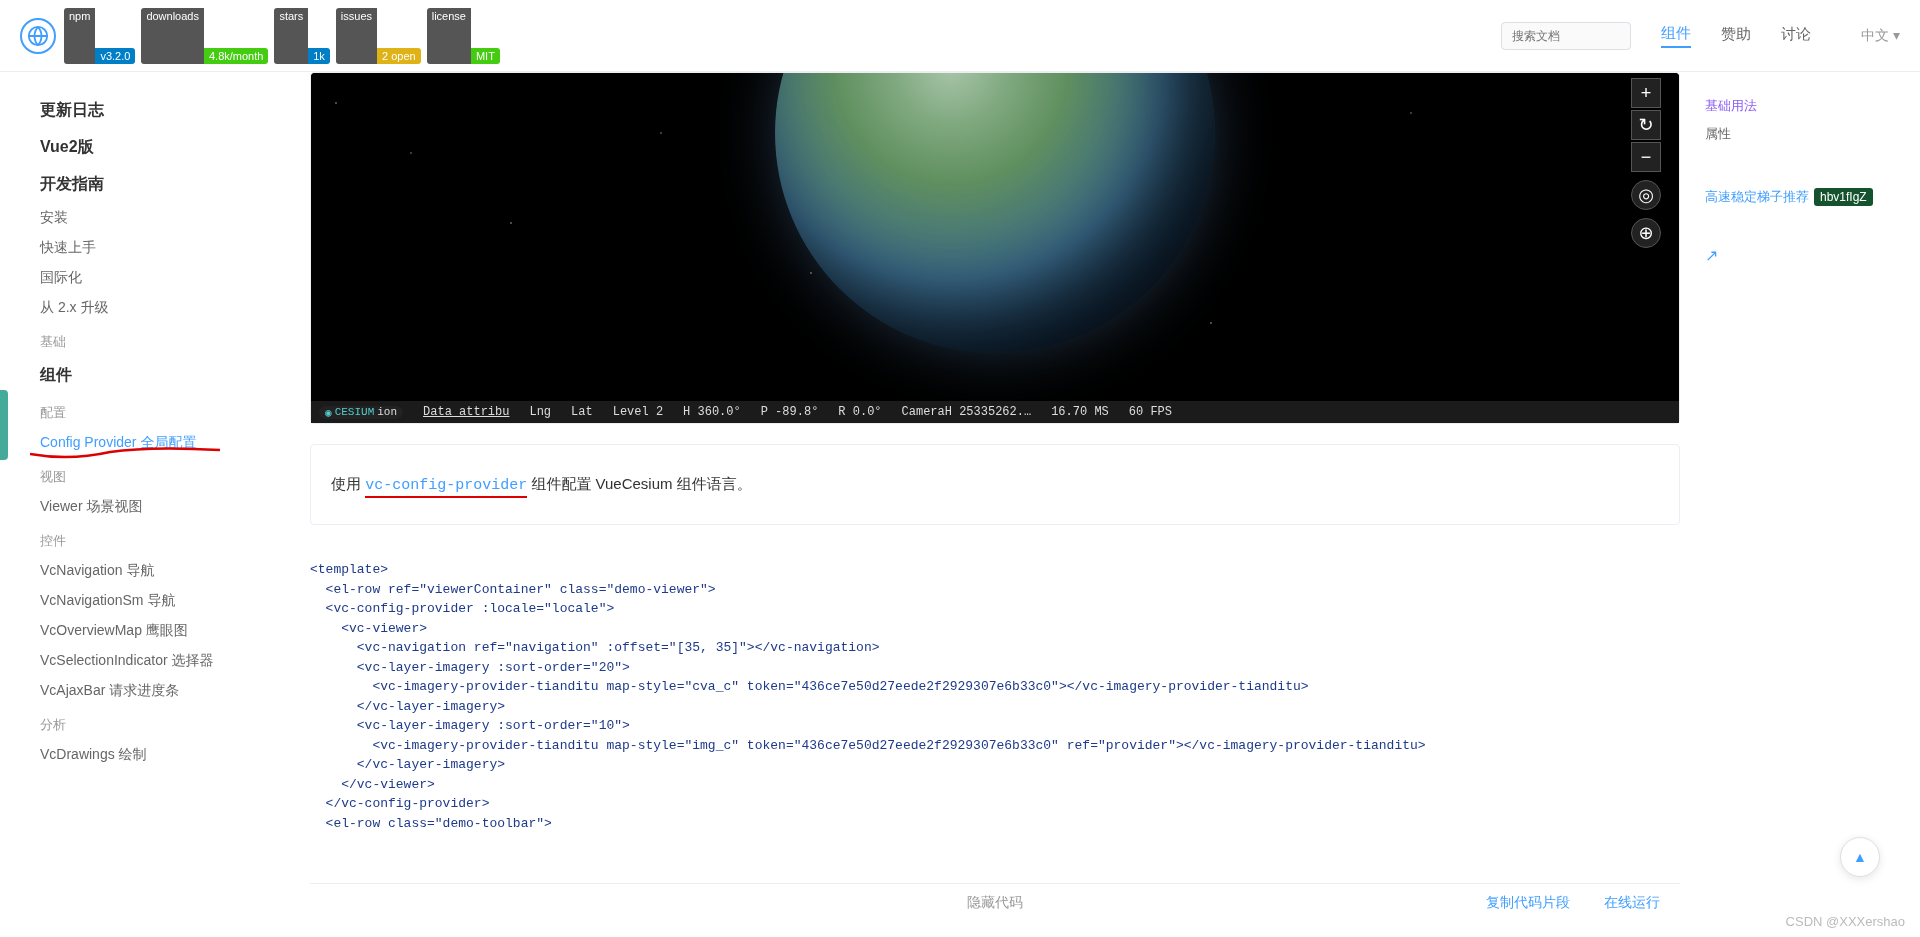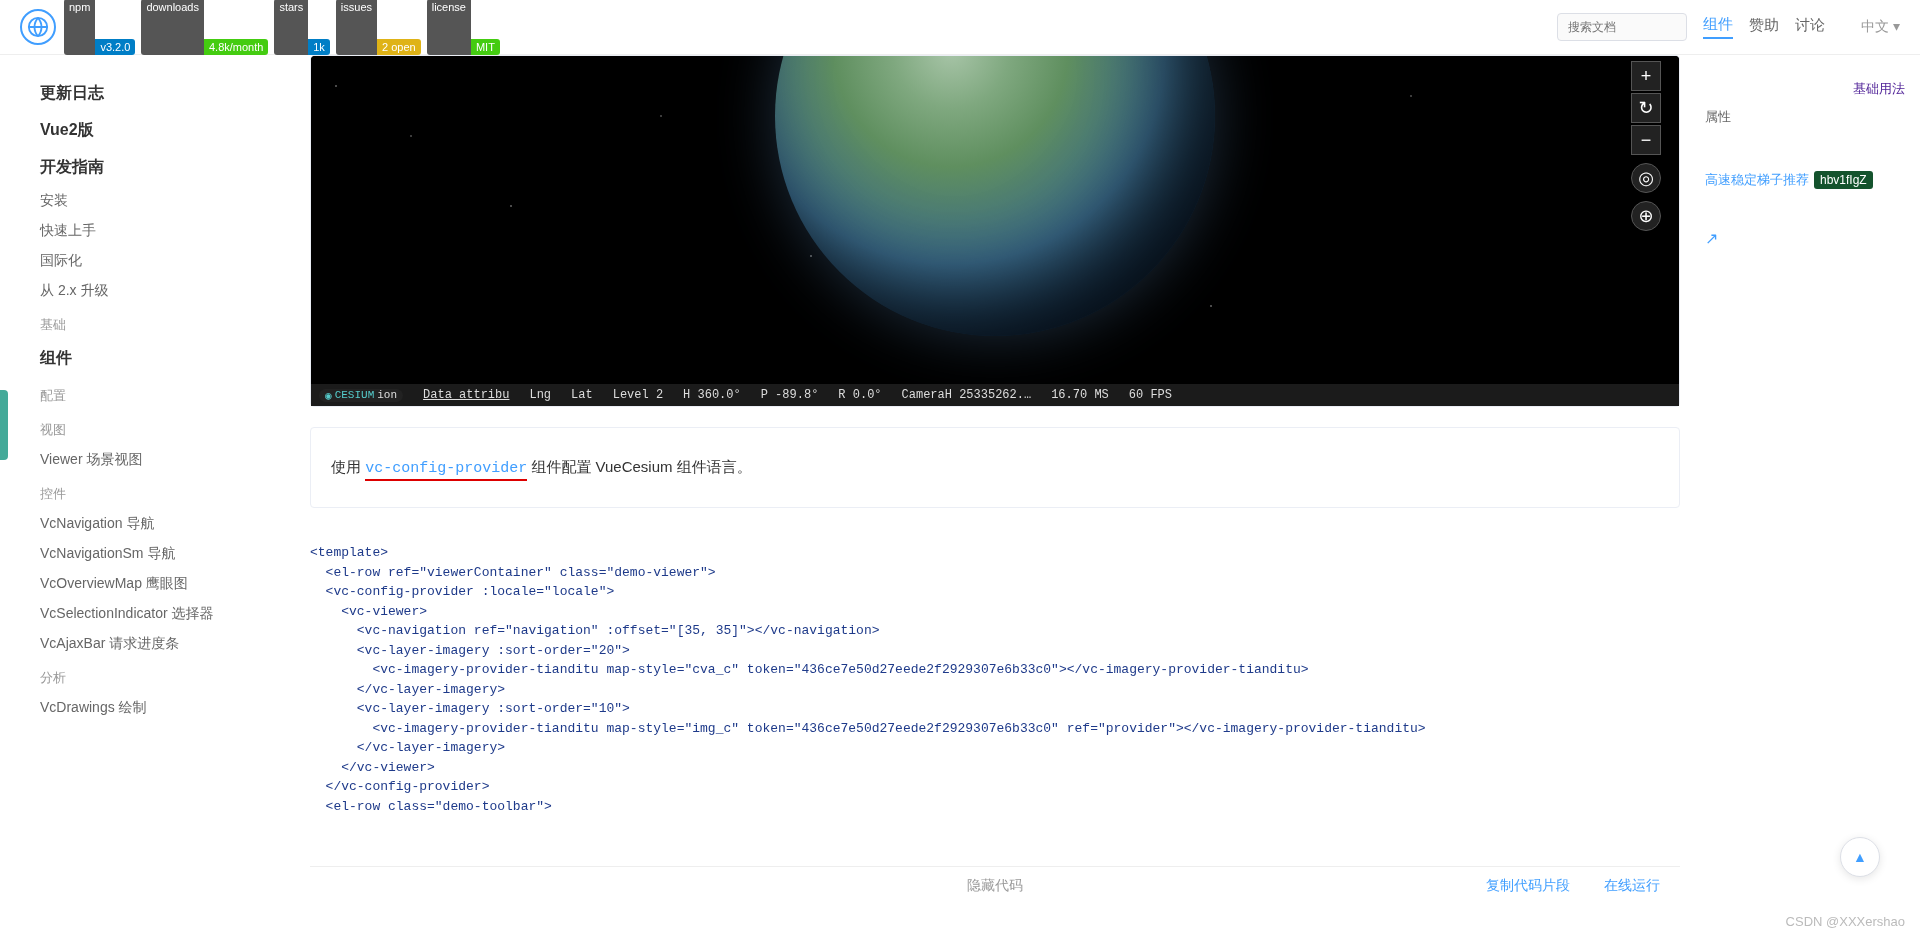--- a/index.html
+++ b/index.html
@@ -1,24 +1,24 @@
 <!DOCTYPE html>
 <html><head>
 <meta charset="utf-8">
 <style>
 * { margin: 0; padding: 0; box-sizing: border-box; }
 body { font-family: -apple-system, "Helvetica Neue", Helvetica, Arial, sans-serif; font-size: 14px; color: #333; background: #fff; }
-.header { display: flex; align-items: center; padding: 0 20px; height: 55px; border-bottom: 1px solid #eee; }
+.header { display: flex; align-items: center; padding: 0 20px; height: 72px; border-bottom: 1px solid #eee; }
 .header-left { display: flex; align-items: center; gap: 8px; flex: 1; }
 .logo { width: 36px; height: 36px; border: 2px solid #409eff; border-radius: 50%; display: flex; align-items: center; justify-content: center; color: #409eff; }
 .badge { display: inline-flex; font-size: 11px; font-family: Arial; }
 .badge span { padding: 2px 5px; }
 .badge .bl { background: #555; color: #fff; border-radius: 3px 0 0 3px; }
 .badge .br { color: #fff; border-radius: 0 3px 3px 0; margin-top: 40px; }
-.header-right { display: flex; align-items: center; gap: 16px; }
+.header-right { display: flex; align-items: center; gap: 30px; }
 .search-input { width: 130px; height: 28px; border: 1px solid #dcdfe6; border-radius: 4px; padding: 0 10px; font-size: 12px; background: #fafafa; }
 .nav-link { color: #666; font-size: 15px; cursor: pointer; padding-bottom: 3px; }
 .nav-link.active { color: #409eff; border-bottom: 2px solid #409eff; }
 .lang { color: #999; font-size: 14px; margin-left: 20px; }
 .container { display: flex; height: calc(100vh - 55px); }
 .sidebar { width: 300px; padding: 20px 10px 20px 40px; overflow-y: auto; }
 .side-item { padding: 8px 0; color: #333; font-size: 16px; font-weight: 600; cursor: pointer; }
 .side-sub { padding: 6px 0; color: #666; font-size: 14px; cursor: pointer; }
 .side-head { padding: 10px 0 6px; color: #999; font-size: 13px; }
 .side-active { color: #409eff; }
@@ -36,21 +36,21 @@
 .cesium-logo .c { color: #5cc; }
 .data-attr { text-decoration: underline; color: #ddd; }
 .desc-card { padding: 30px 20px; color: #333; font-size: 15px; }
 .code-inline { color: #409eff; font-family: "Courier New", monospace; border-bottom: 2px solid #d00; padding-bottom: 2px; text-align: center; }
 .code-block { padding: 15px 0 50px; font-family: "Courier New", monospace; font-size: 13px; line-height: 1.5; color: #1e3a8a; overflow-x: auto; white-space: pre; position: relative; }
 .code-footer { border-top: 1px solid #eee; padding: 10px 20px; display: flex; justify-content: flex-end; align-items: center; gap: 34px; color: #666; font-size: 14px; position: relative; }
 .code-footer .hide { position: absolute; left: 50%; transform: translateX(-50%); color: #999; }
 .cf-link { color: #409eff; cursor: pointer; }
 .toc { width: 230px; padding: 20px 15px; font-size: 13px; }
 .toc-item { padding: 5px 0; color: #666; cursor: pointer; }
-.toc-act { color: #4c1d95; text-align: right; }
+.toc-act { color: #8b5cf6; }
 .promo { margin-top: 40px; display: flex; align-items: center; gap: 5px; color: #409eff; cursor: pointer; }
 .promo-badge { background: #14532d; color: #fff; padding: 2px 6px; border-radius: 3px; font-size: 12px; }
 .ext-icon { margin-top: 40px; color: #409eff; cursor: pointer; font-size: 16px; }
 .fab { position: fixed; right: 40px; bottom: 60px; width: 40px; height: 40px; border-radius: 50%; background: #fff; border: 1px solid #dcdfe6; box-shadow: 0 2px 8px rgba(0,0,0,0.1); display: flex; align-items: center; justify-content: center; color: #409eff; cursor: pointer; }
 .watermark { position: fixed; right: 15px; bottom: 8px; color: #bbb; font-size: 13px; }
 .left-handle { position: fixed; left: 0; top: 390px; width: 8px; height: 70px; background: linear-gradient(#4a9, #4a9); border-radius: 0 4px 4px 0; }
 svg.red-line { position: absolute; pointer-events: none; }
 </style>
 </head>
 <body>
@@ -100,20 +100,26 @@
     <div class="side-item">更新日志</div>
     <div class="side-item">Vue2版</div>
     <div class="side-item">开发指南</div>
     <div class="side-sub">安装</div>
     <div class="side-sub">快速上手</div>
     <div class="side-sub">国际化</div>
     <div class="side-sub">从 2.x 升级</div>
     <div class="side-head">基础</div>
     <div class="side-item">组件</div>
     <div class="side-head">配置</div>
+    <div style="position:relative;">
+      <div class="side-sub side-active red-underline">Config Provider 全局配置</div>
+      <svg class="red-line" style="left:-10px;top:18px;" width="200" height="20">
+          <path d="M0 8 Q40 15 80 6 Q120 0 190 4" stroke="#d00" stroke-width="2.5" fill="none"></path>
+        </svg>
+    </div>
     <div class="side-head">视图</div>
     <div class="side-sub">Viewer 场景视图</div>
     <div class="side-head">控件</div>
     <div class="side-sub">VcNavigation 导航</div>
     <div class="side-sub">VcNavigationSm 导航</div>
     <div class="side-sub">VcOverviewMap 鹰眼图</div>
     <div class="side-sub">VcSelectionIndicator 选择器</div>
     <div class="side-sub">VcAjaxBar 请求进度条</div>
     <div class="side-head">分析</div>
     <div class="side-sub">VcDrawings 绘制</div>

